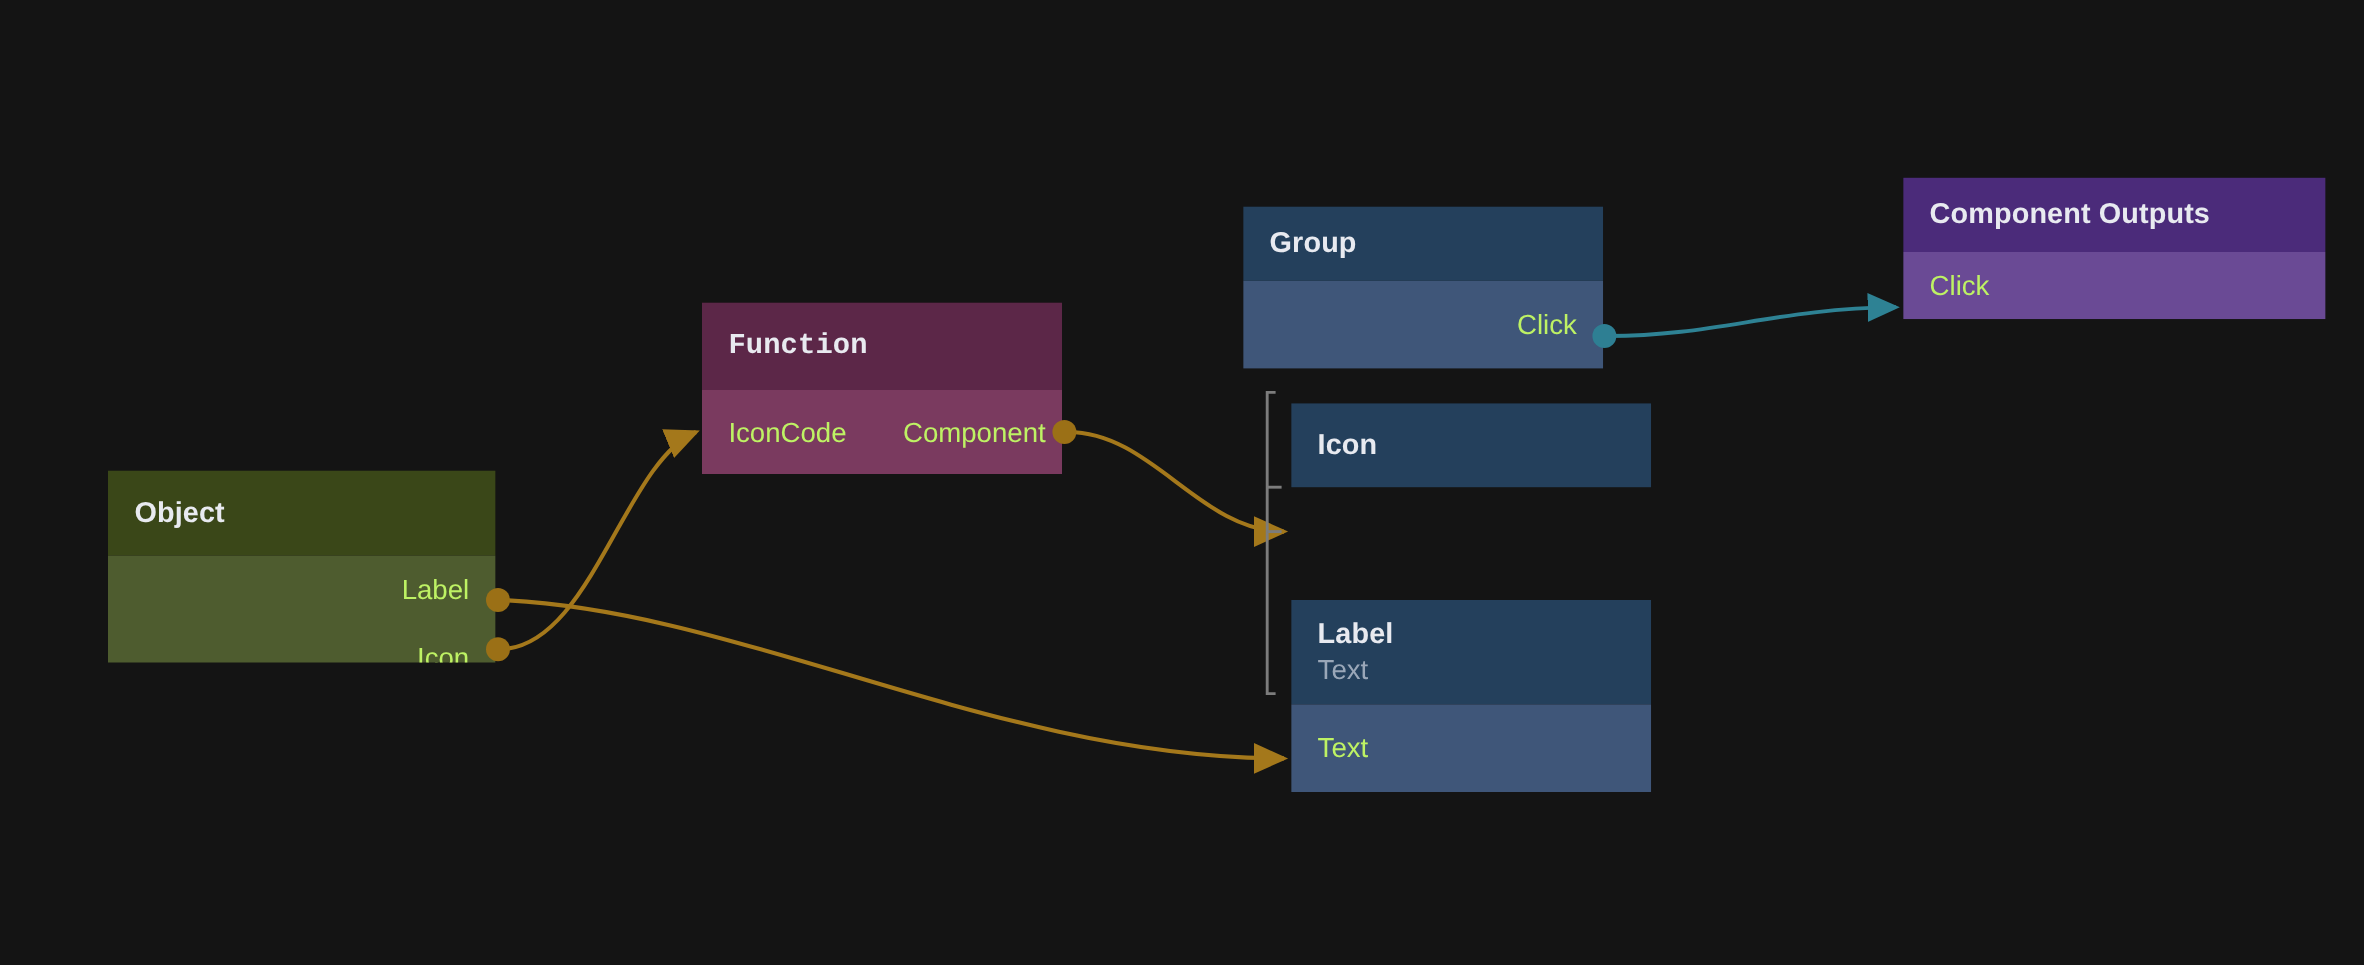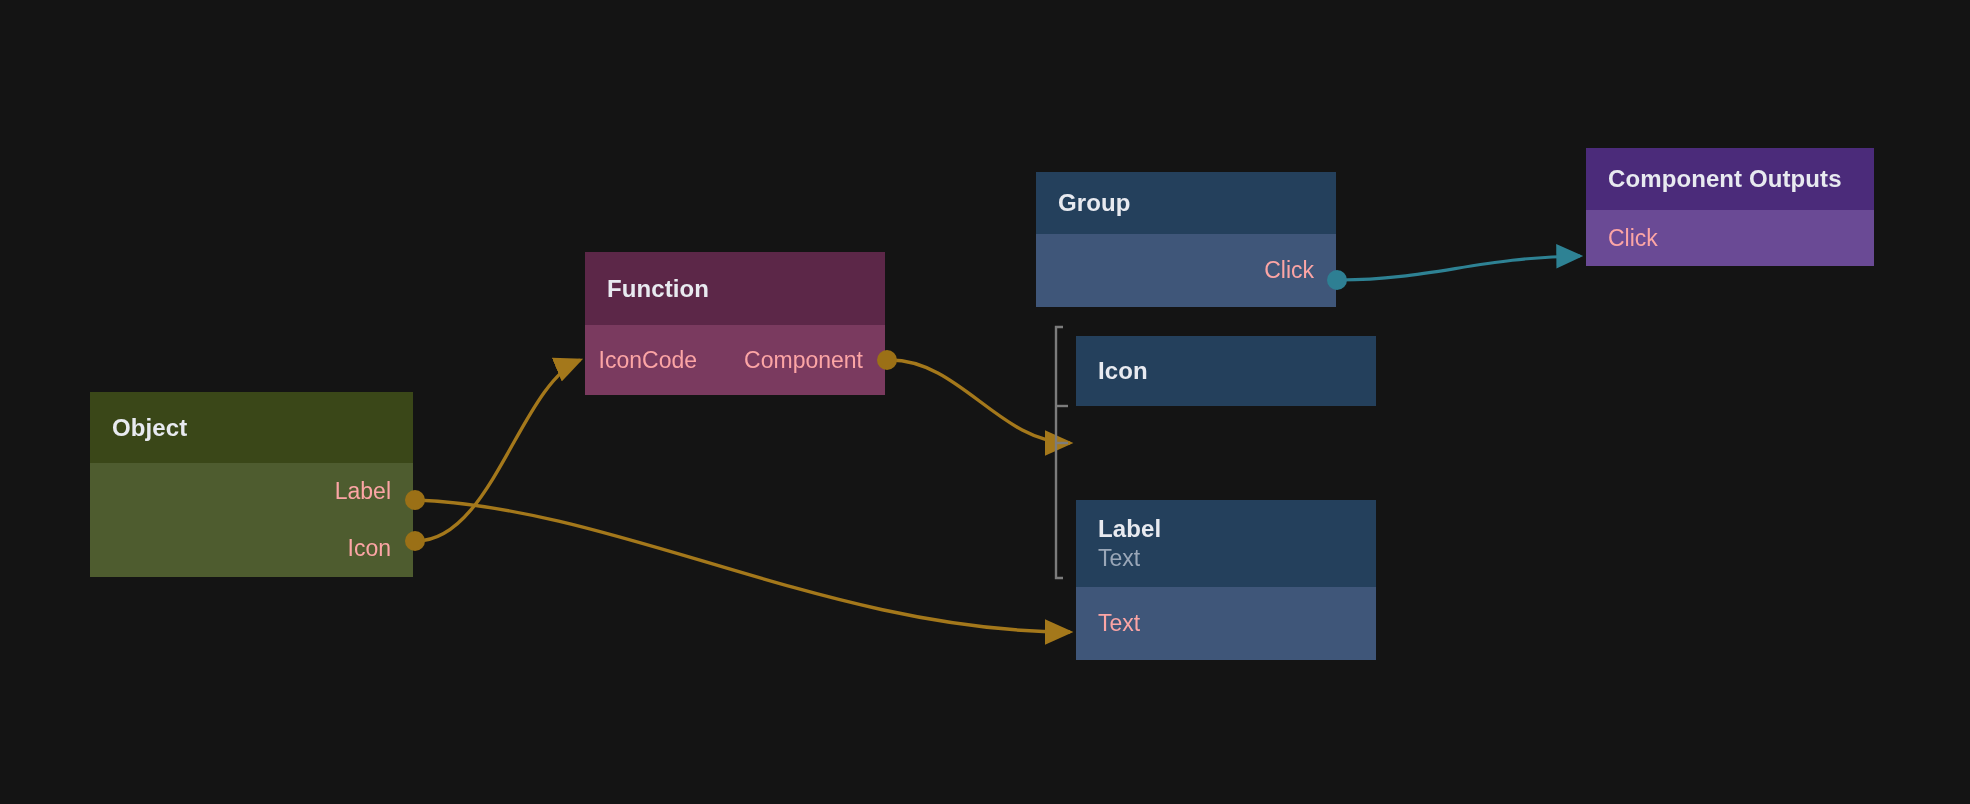--- a/index.html
+++ b/index.html
@@ -58,49 +58,49 @@
   .port-row {
     position: relative;
     display: flex;
     align-items: center;
     height: 100%;
     padding: 0 22px;
     box-sizing: border-box;
   }
   .port-label {
     font-size: 23px;
-    color: #fca5a5;
+    color: #bef264;
     white-space: nowrap;
     line-height: 1;
   }
   .port-label.out {
     margin-left: auto;
   }
   .port-label.in {
     margin-right: auto;
   }
   .port-pair {
-    justify-content: flex-end;
+    justify-content: space-between;
     gap: 47px;
   }
   .port-dot {
     position: absolute;
     width: 20px;
     height: 20px;
     border-radius: 50%;
     transform: translate(-50%, -50%);
   }
   .port-dot.amber { background: #9b7016; }
   .port-dot.teal  { background: #2e7f93; }
 
   
   .theme-object .node-header { background: #3a4718; }
   .theme-object .node-body   { background: #4e5c2f; }
 
-  .theme-function .node-header { background: #5c2748; }
+  .theme-function .node-header { background: #5c2748; font-family: Liberation Mono, monospace; }
   .theme-function .node-body   { background: #7a3a5f; }
 
   .theme-group .node-header { background: #24405c; }
   .theme-group .node-body   { background: #3f5679; }
 
   .theme-blue .node-header { background: #24405c; }
   .theme-blue .node-body   { background: #3f5679; }
 
   .theme-purple .node-header { background: #4b2b7a; }
   .theme-purple .node-body   { background: #6a4a95; }
@@ -128,21 +128,21 @@
 
     <path d="M 1340 280 C 1430 280, 1480 257, 1580 256" fill="none" stroke="#2e8294" stroke-width="3.2" marker-end="url(#arrow-teal)"></path>
 
     <g>
       <path d="M 1063 327 L 1056 327 L 1056 578 L 1063 578" fill="none" stroke="#7c7c7c" stroke-width="2.4"></path>
       <path d="M 1056 406 L 1068 406" fill="none" stroke="#7c7c7c" stroke-width="2.4"></path>
       <path d="M 1056 443 L 1068 443" fill="none" stroke="#7c7c7c" stroke-width="2.4"></path>
     </g>
   </svg>
 
-  <div class="node theme-object" style="left:90px; top:392px; width:323px; height:185px;">
+  <div class="node theme-object" style="left:90px; top:392px; width:323px; height:160px;">
     <div class="node-header" style="height:71px;">
       <div class="node-title">Object</div>
     </div>
     <div class="node-body" style="height:114px;">
       <div class="port-row" style="position:absolute; left:0; top:0; width:100%; height:57px;">
         <span class="port-label out">Label</span>
       </div>
       <div class="port-row" style="position:absolute; left:0; top:57px; width:100%; height:57px;">
         <span class="port-label out">Icon</span>
       </div>
@@ -187,21 +187,21 @@
       <div class="node-title">Label</div>
       <div class="node-subtitle">Text</div>
     </div>
     <div class="node-body" style="height:73px;">
       <div class="port-row">
         <span class="port-label in">Text</span>
       </div>
     </div>
   </div>
 
-  <div class="node theme-purple" style="left:1586px; top:148px; width:288px; height:118px;">
+  <div class="node theme-purple" style="left:1586px; top:148px; width:352px; height:118px;">
     <div class="node-header" style="height:62px;">
       <div class="node-title">Component Outputs</div>
     </div>
     <div class="node-body" style="height:56px;">
       <div class="port-row">
         <span class="port-label in">Click</span>
       </div>
     </div>
   </div>
 

